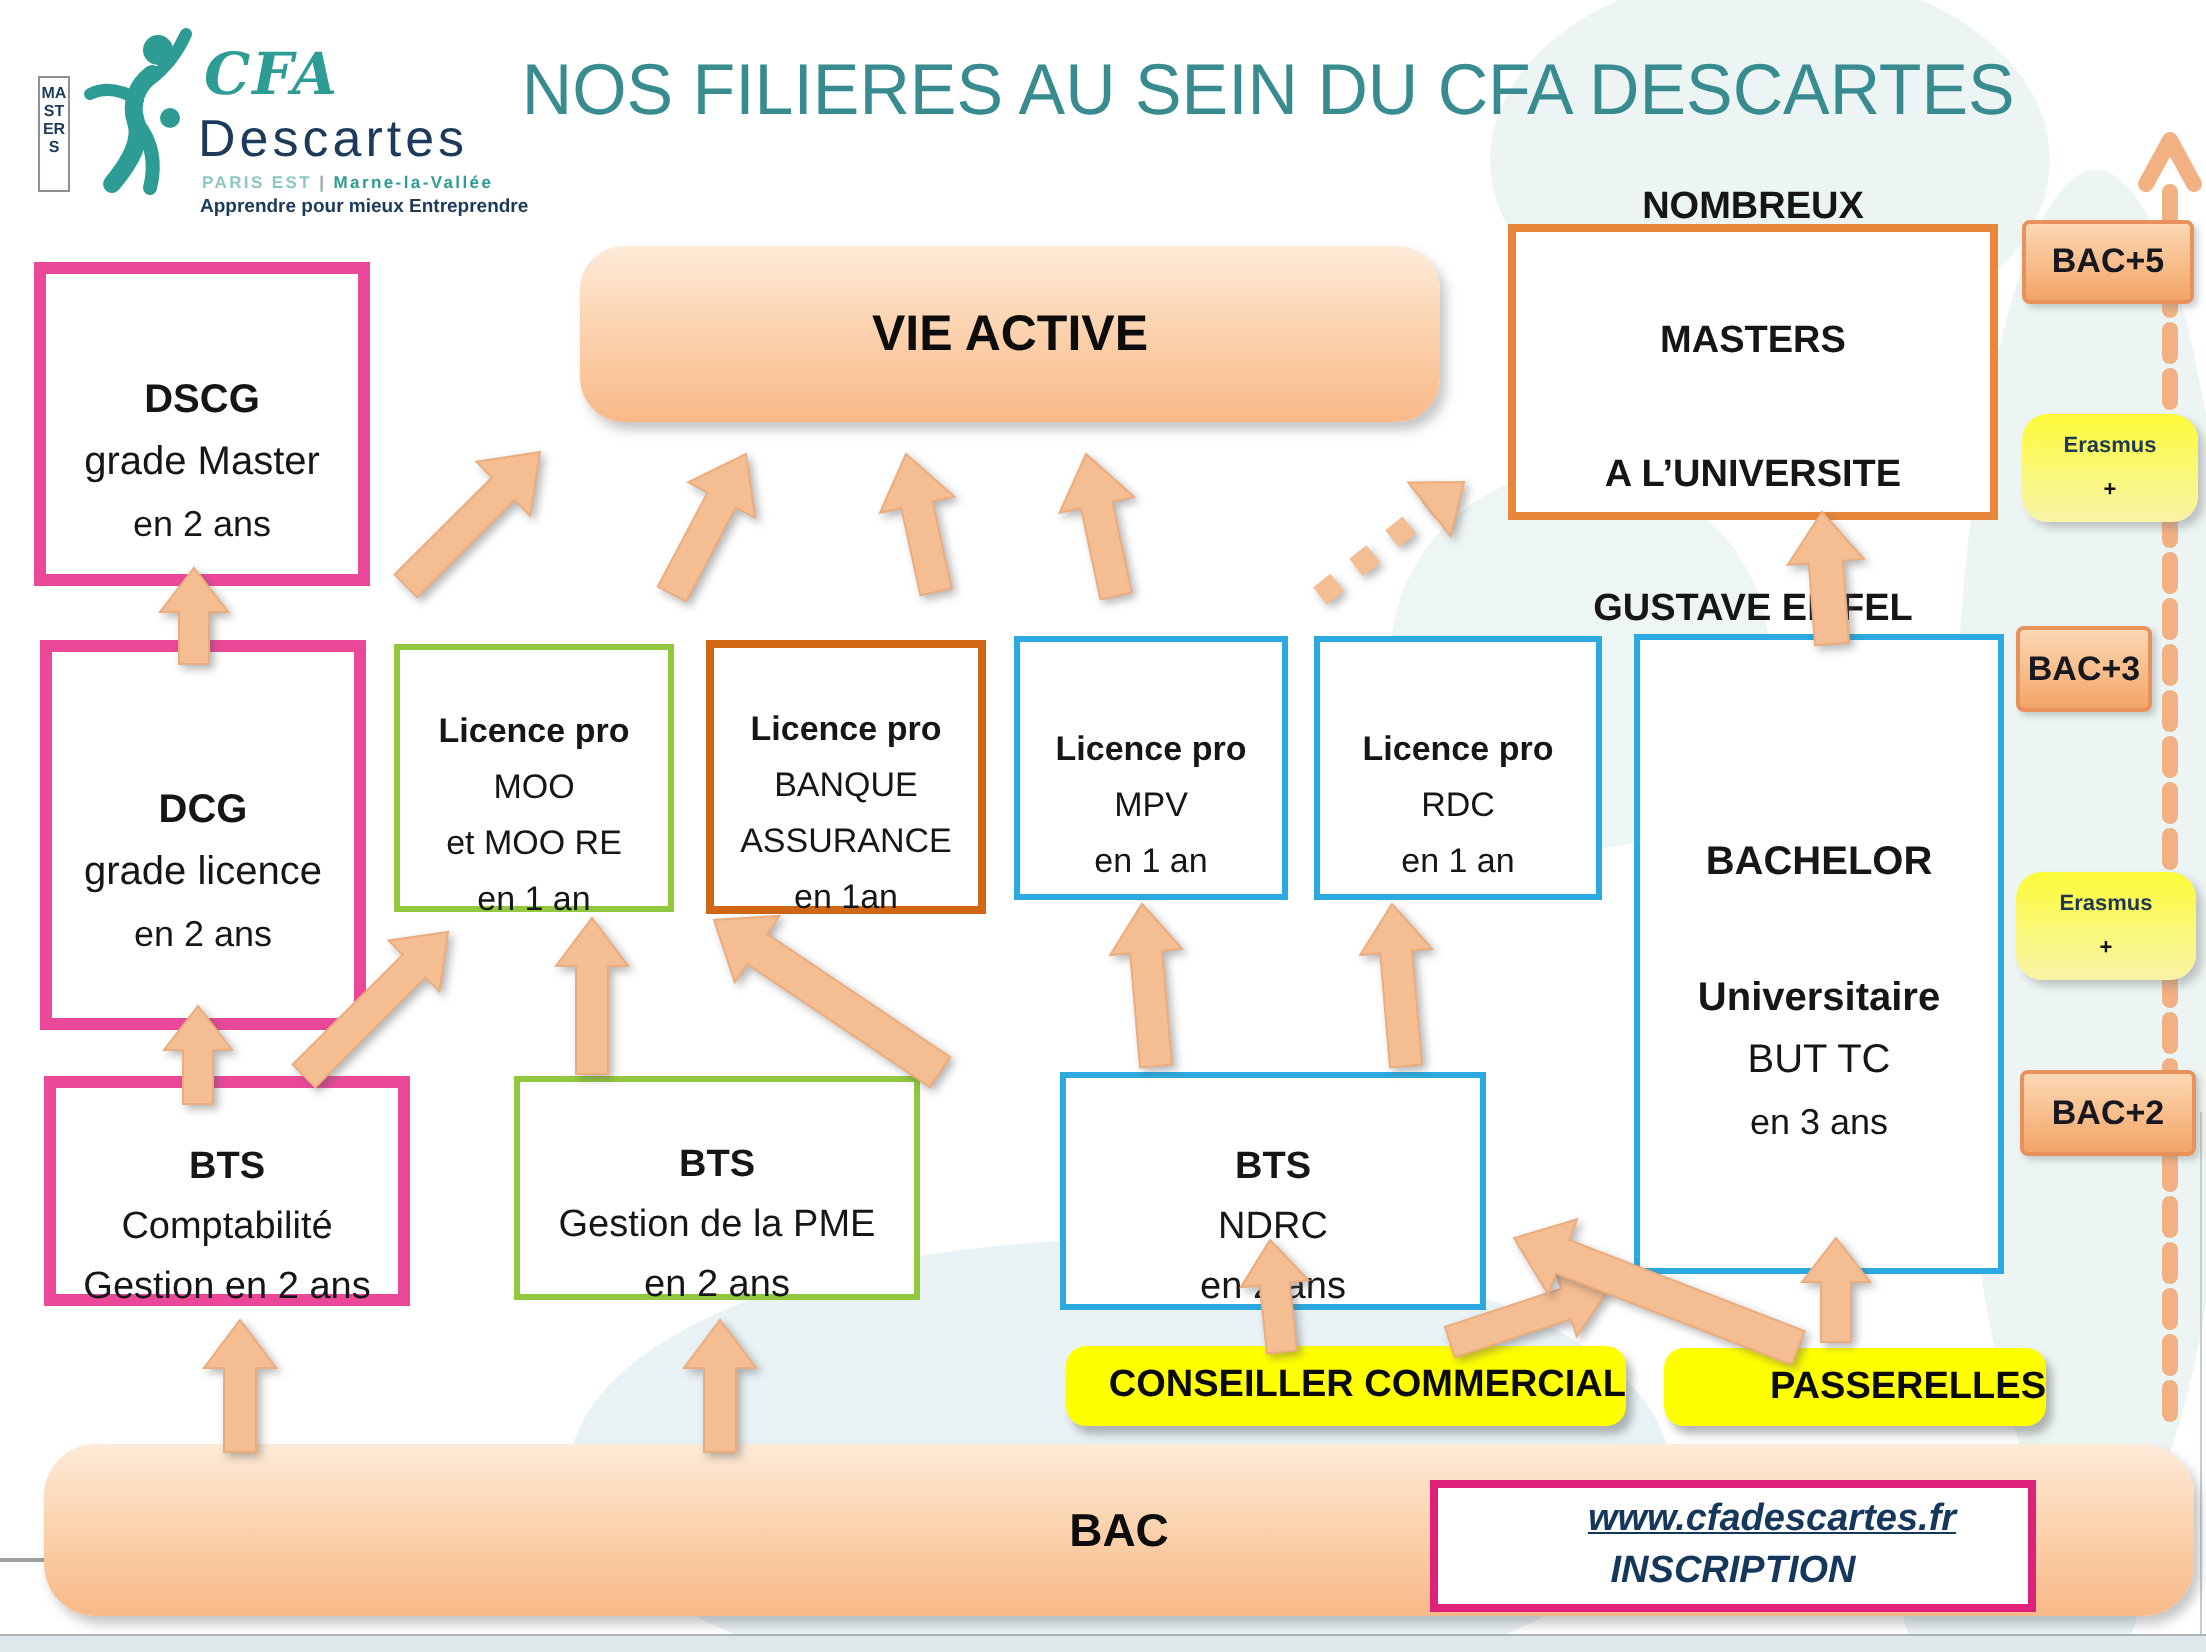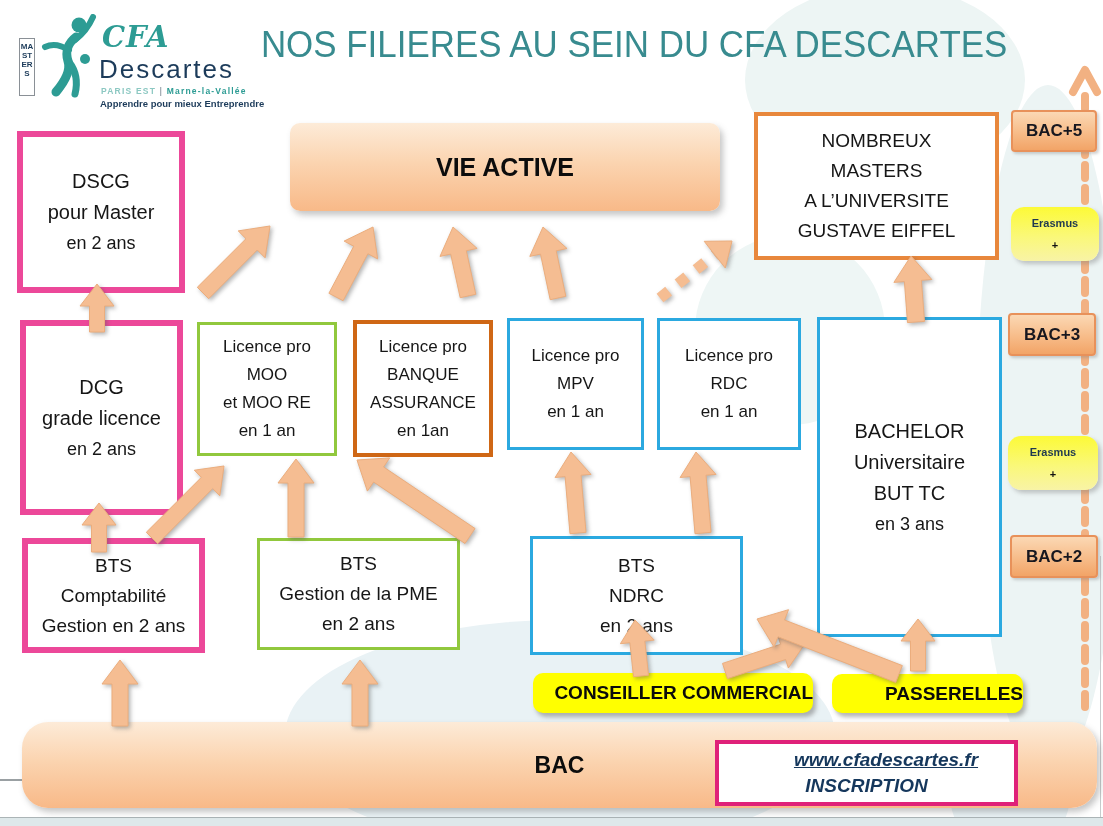--- a/index.html
+++ b/index.html
@@ -31,29 +31,29 @@
 
   
   .box { position:absolute; background:#fff; display:flex; flex-direction:column; justify-content:center;
          align-items:center; text-align:center; color:#161616; z-index:2; }
   .b-pink   { border:6px solid #ec4899; }
   .b-green  { border:3px solid #91C83D; }
   .b-blue   { border:3px solid #2BA9E0; }
   .b-orange { border:4px solid #CF6715; }
   .b-orange2{ border:4px solid #E8873C; }
   .l { display:block; }
-  .bld { font-weight:normal; }
+  .bld { font-weight:bold;margin-top:37px; }
   .fs20 { font-size:20px; line-height:31px; }
   .fs19 { font-size:19px; line-height:30px; }
   .fs17 { font-size:17px; line-height:28px; }
   .fs18 { font-size:18px; line-height:30px; }
 
   
   .peach { background:linear-gradient(180deg,#FDEBD8 0%,#FBD4B0 45%,#F8B988 100%);
-           border-radius:10px; box-shadow:3px 4px 6px rgba(90,90,90,.35); z-index:2; }
+           border-radius:22px; box-shadow:3px 4px 6px rgba(90,90,90,.35); z-index:2; }
   .vie-label { font-size:25px; font-weight:bold; color:#0c0c0c; }
   .bac-bar { border-radius:26px; }
   .bac-label { position:absolute; left:0; top:0; width:100%; height:100%; display:flex;
                align-items:center; justify-content:center; font-size:23px; font-weight:bold; color:#0c0c0c; }
 
   
   .lvl { position:absolute; display:flex; flex-direction:column; justify-content:center; align-items:center;
          font-weight:bold; z-index:2; text-align:center; }
   .lvl-orange { background:linear-gradient(180deg,#FBD8B4 0%,#F7BC89 55%,#F2A467 100%);
                 border:2px solid #E8915A; border-radius:4px; font-size:17px; color:#17171f;
@@ -118,21 +118,21 @@
       <span class="sep">|</span>
       <span class="p2">Marne-la-Vallée</span>
     </div>
     <div class="tagline">Apprendre pour mieux Entreprendre</div>
   </div>
 
   <div class="title">NOS FILIERES AU SEIN DU CFA DESCARTES</div>
 
   <div class="box b-pink fs20" style="left:17px;top:131px;width:168px;height:162px;">
     <span class="l bld">DSCG</span>
-    <span class="l">pour Master</span>
+    <span class="l">grade Master</span>
     <span class="l fs18">en 2 ans</span>
   </div>
 
   <div class="box peach" style="left:290px;top:123px;width:430px;height:88px;border:none;">
     <span class="vie-label">VIE ACTIVE</span>
   </div>
 
   <div class="box b-orange2 fs19" style="left:754px;top:112px;width:245px;height:148px;">
     <span class="l bld">NOMBREUX</span>
     <span class="l bld">MASTERS</span>
@@ -204,21 +204,21 @@
     <span>PASSERELLES</span>
   </div>
 
   <div class="lvl lvl-orange" style="left:1011px;top:110px;width:86px;height:42px;">
     <span>BAC+5</span>
   </div>
   <div class="lvl lvl-yellow" style="left:1011px;top:207px;width:88px;height:54px;">
     <span>Erasmus</span>
     <span style="color:#111;">+</span>
   </div>
-  <div class="lvl lvl-orange" style="left:1008px;top:313px;width:88px;height:43px;">
+  <div class="lvl lvl-orange" style="left:1008px;top:313px;width:68px;height:43px;">
     <span>BAC+3</span>
   </div>
   <div class="lvl lvl-yellow" style="left:1008px;top:436px;width:90px;height:54px;">
     <span>Erasmus</span>
     <span style="color:#111;">+</span>
   </div>
   <div class="lvl lvl-orange" style="left:1010px;top:535px;width:88px;height:43px;">
     <span>BAC+2</span>
   </div>
 

